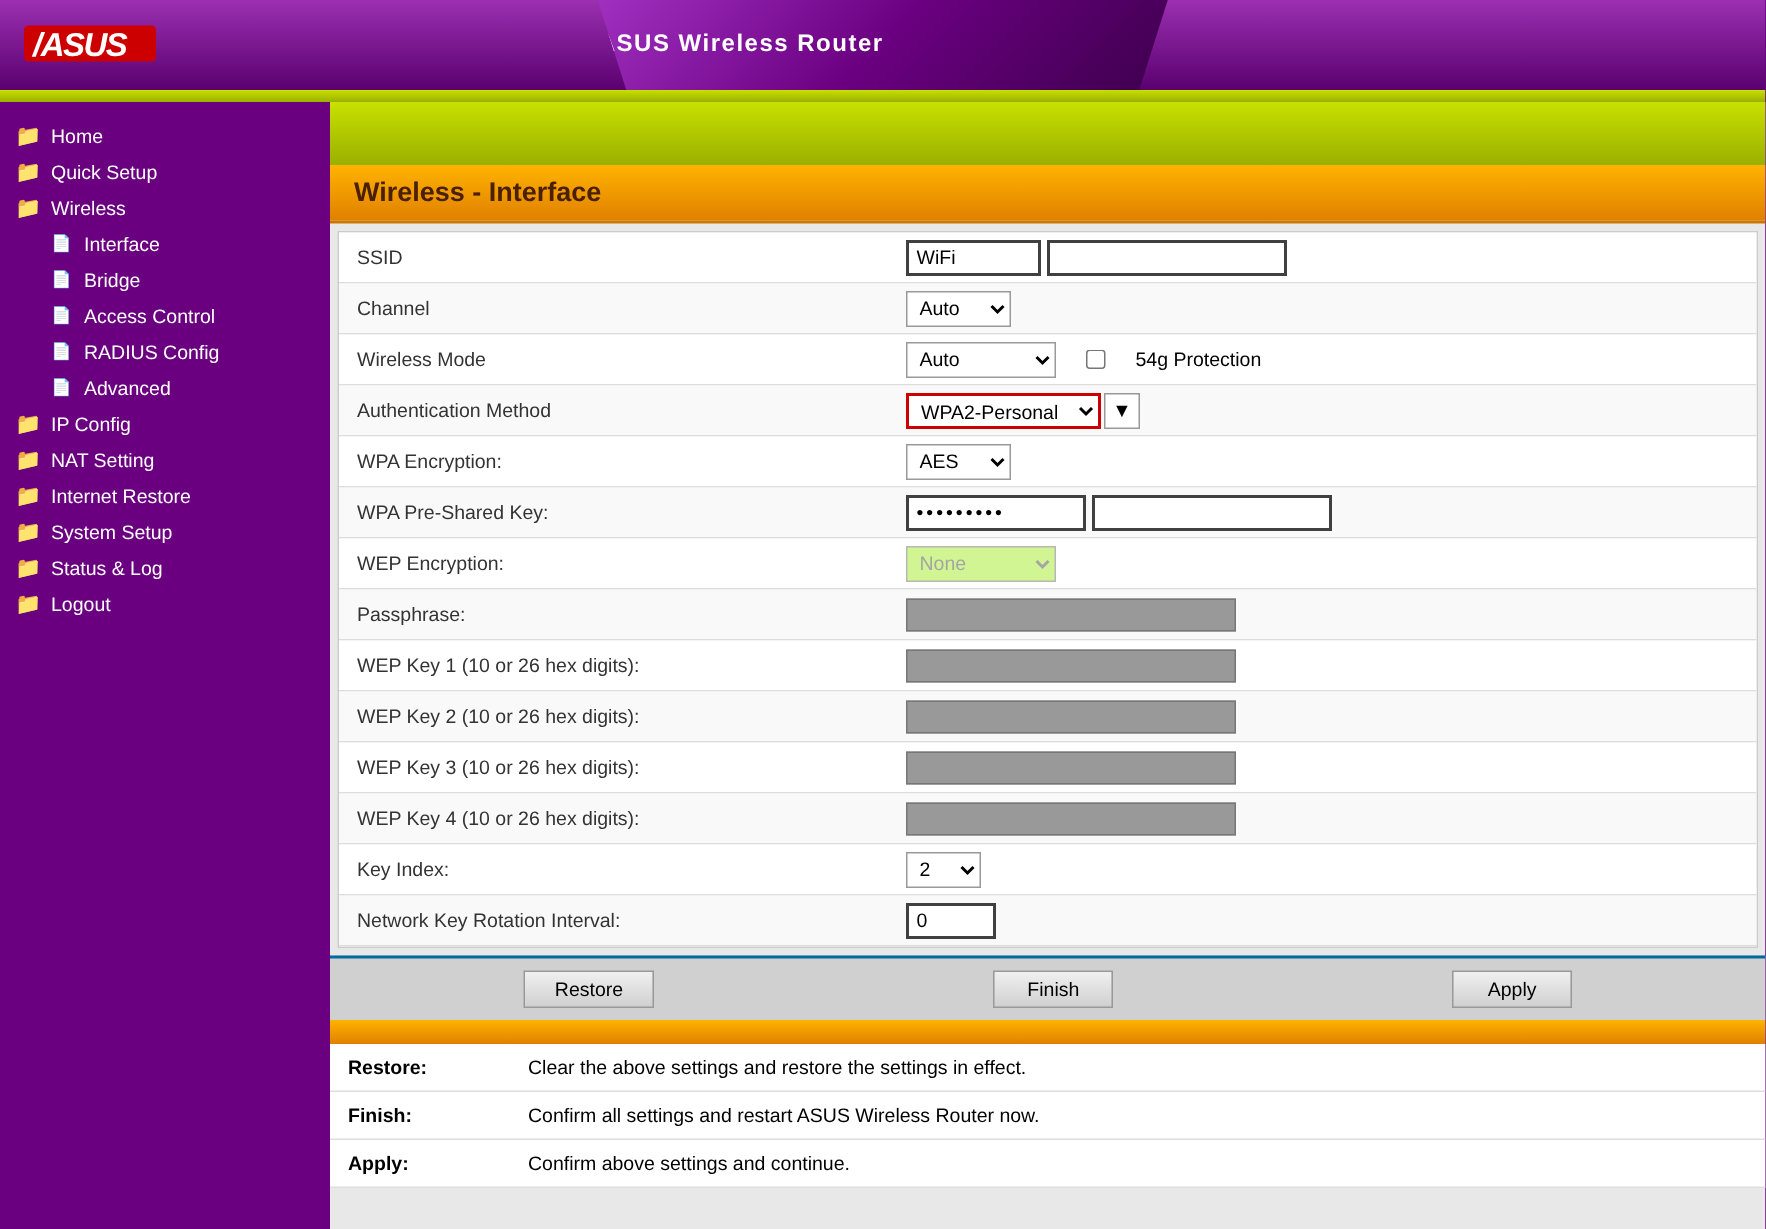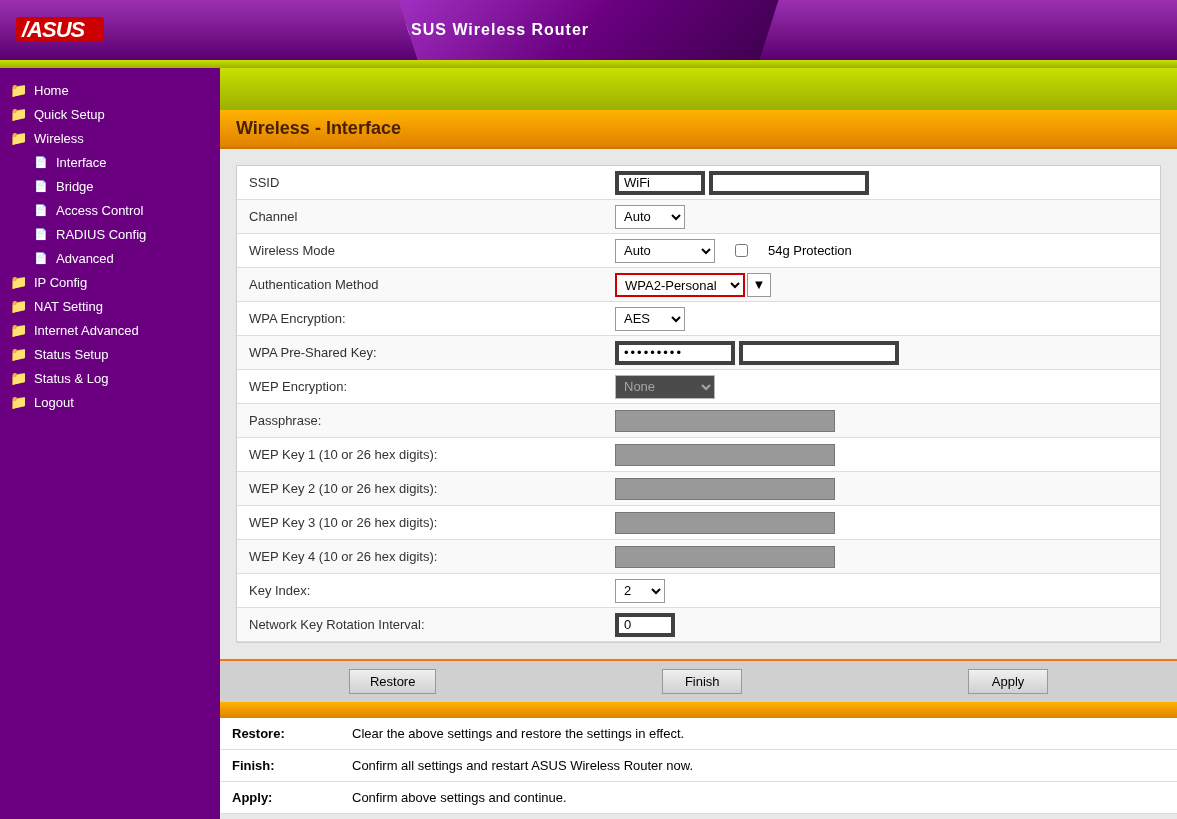--- a/index.html
+++ b/index.html
@@ -54,21 +54,21 @@
       font-size: 18px;
       font-weight: bold;
       color: #4a2000;
       border-bottom: 2px solid #cc7700;
     }
 
     
     .form-area {
       background: #f0f0f0;
       border: 1px solid #ccc;
-      margin: 16px;
+      margin: 5px;
     }
 
     .form-row {
       display: flex;
       align-items: center;
       border-bottom: 1px solid #ddd;
       min-height: 34px;
       background: white;
     }
     .form-row:nth-child(even) { background: #f9f9f9; }
@@ -82,21 +82,21 @@
     }
 
     .form-control-area {
       flex: 1;
       padding: 4px 8px;
       display: flex;
       align-items: center;
     }
 
     input[type="text"], input[type="password"] {
-      border: 4px solid #404040;
+      border: 2px solid #404040;
       padding: 3px 5px;
       font-size: 13px;
       height: 24px;
     }
 
     select {
       border: 1px solid #999;
       padding: 2px 4px;
       font-size: 13px;
       height: 24px;
@@ -141,31 +141,31 @@
     }
 
     .disabled-field {
       background: #999;
       border: 1px solid #777;
       width: 220px;
       height: 22px;
     }
 
     .disabled-select {
-      background: #000000;
+      background: #bef264;
       border: 1px solid #999;
       width: 100px;
     }
 
     .checkbox-54g { margin-right: 4px; }
 
     
     .buttons-row {
       background: #d0d0d0;
-      border-top: 2px solid #f97316;
+      border-top: 2px solid #0369a1;
       display: flex;
       align-items: center;
       justify-content: space-around;
       padding: 8px 16px;
     }
 
     .btn {
       background: linear-gradient(to bottom, #f0f0f0, #d0d0d0);
       border: 1px solid #999;
       padding: 4px 20px;
@@ -274,25 +274,25 @@
     <div class="sidebar-item">
       <span class="sidebar-icon folder-icon">📁</span>
       <span>IP Config</span>
     </div>
     <div class="sidebar-item">
       <span class="sidebar-icon folder-icon">📁</span>
       <span>NAT Setting</span>
     </div>
     <div class="sidebar-item">
       <span class="sidebar-icon folder-icon">📁</span>
-      <span>Internet Advanced</span>
-    </div>
-    <div class="sidebar-item">
-      <span class="sidebar-icon folder-icon">📁</span>
-      <span>Status Setup</span>
+      <span>Internet Restore</span>
+    </div>
+    <div class="sidebar-item">
+      <span class="sidebar-icon folder-icon">📁</span>
+      <span>System Setup</span>
     </div>
     <div class="sidebar-item">
       <span class="sidebar-icon folder-icon">📁</span>
       <span>Status &amp; Log</span>
     </div>
     <div class="sidebar-item">
       <span class="sidebar-icon folder-icon">📁</span>
       <span>Logout</span>
     </div>
   </div>

